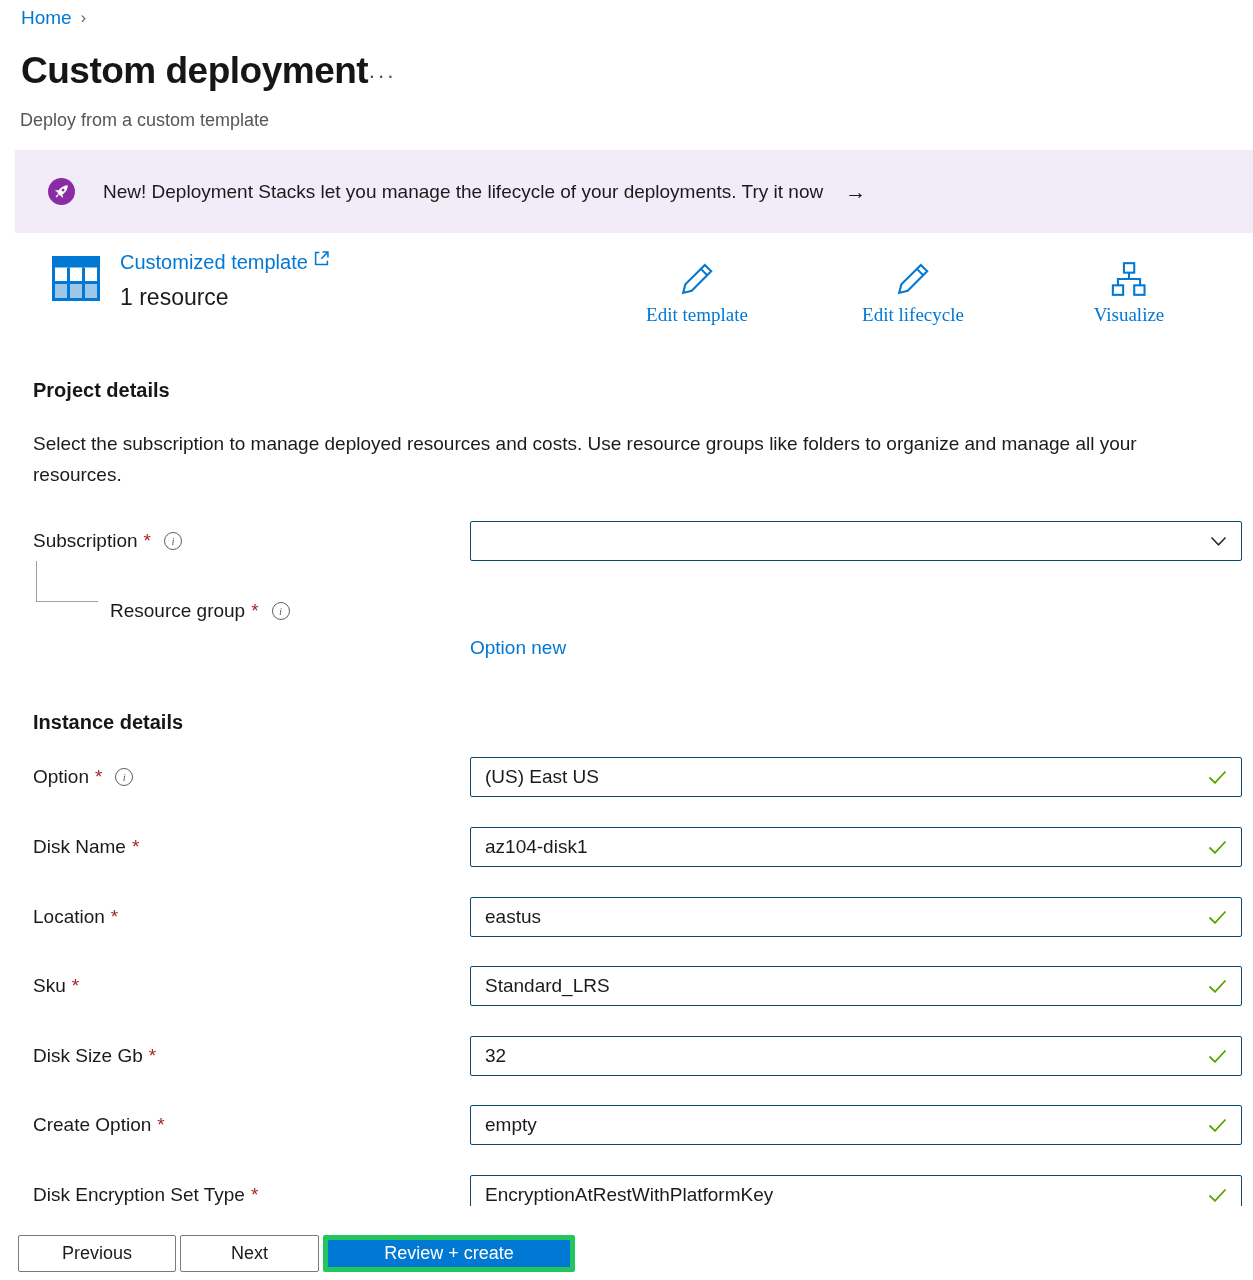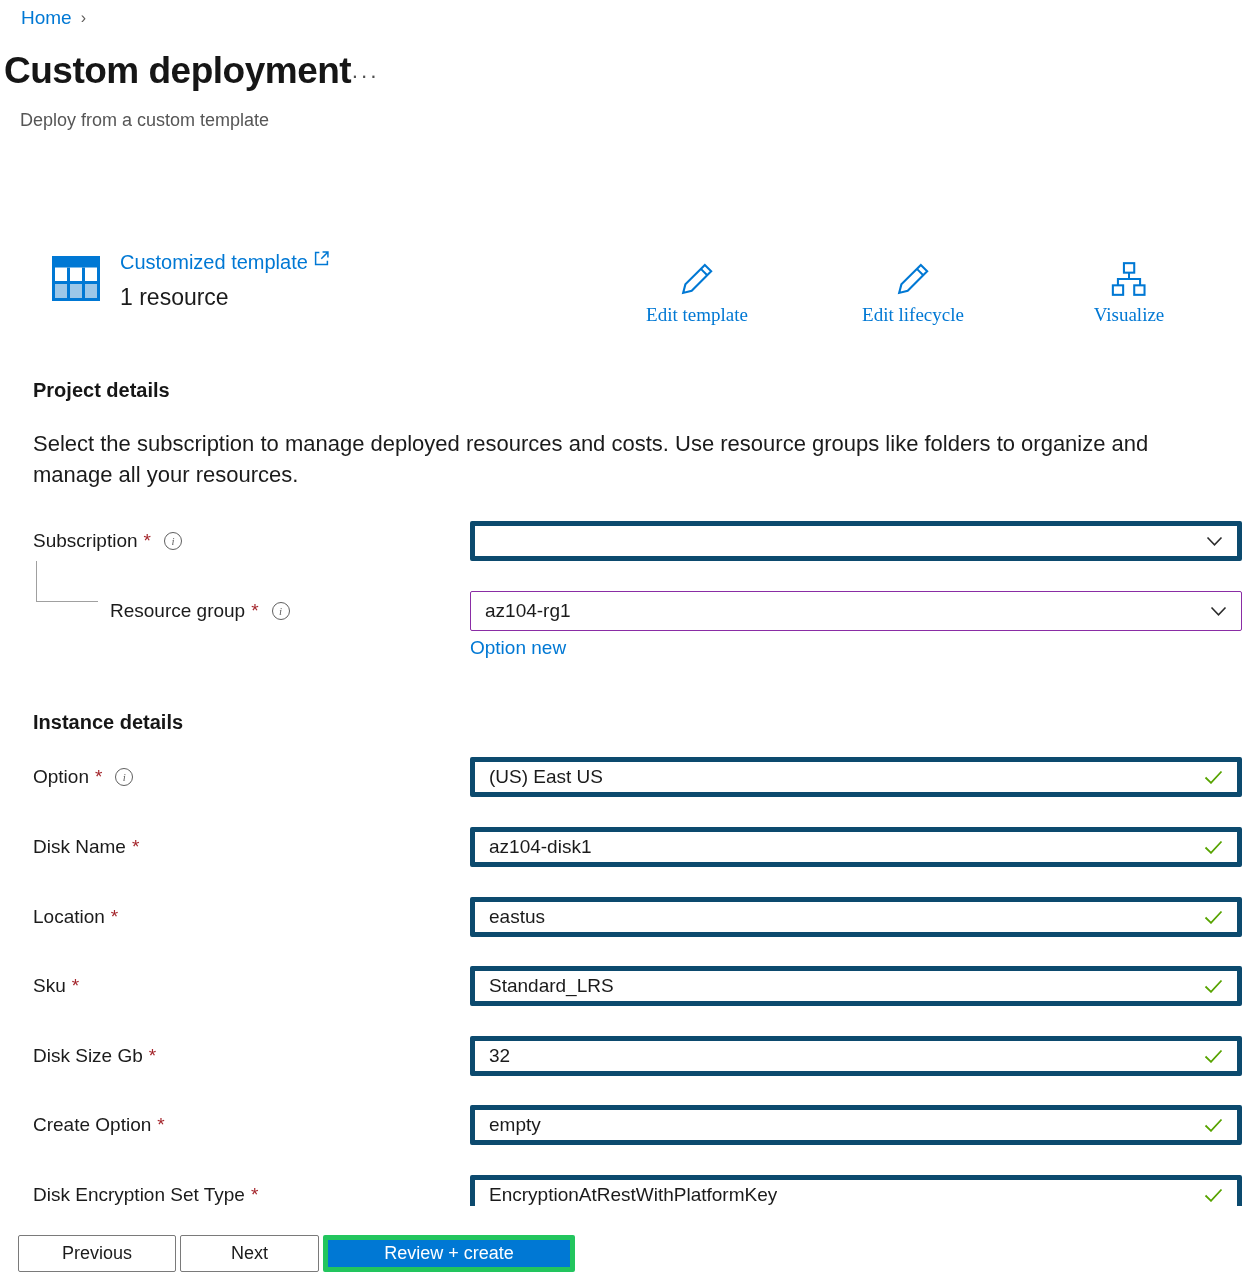--- a/index.html
+++ b/index.html
@@ -6,21 +6,21 @@
   html,body { background:#fff; }
   body { font-family: "Liberation Sans", sans-serif; color:#1b1b1b; }
   .page { position:relative; width:1253px; height:1280px; background:#fff; overflow:hidden;border-radius:17px; }
 
   
   .breadcrumb { position:absolute; top:7px; left:21px; font-size:19px; display:flex; align-items:center; gap:9px; }
   .breadcrumb a { color:#0078d4; text-decoration:none; cursor:pointer; }
   .crumb-sep { color:#605e5c; font-size:16px; }
 
   
-  .title-row { position:absolute; top:50px; left:4px; display:flex; align-items:center; }
+  .title-row { position:absolute; top:50px; left:21px; display:flex; align-items:center; }
   .page-title { font-size:37px; font-weight:700; color:#161616; letter-spacing:-0.5px; }
   .more-btn { color:#4f4f4f; font-size:22px; letter-spacing:2px; margin-top:10px; cursor:pointer; }
   .subtitle { position:absolute; top:110px; left:20px; font-size:18px; color:#565656; }
 
   
   .banner { position:absolute; top:150px; left:15px; right:0; height:83px; background:#f2ecf8; display:flex; align-items:center; padding-left:33px; }
   .banner-icon { width:27px; height:27px; flex:0 0 27px; margin-right:28px; }
   .banner-text { font-size:19px; color:#1b1b1b; }
   .banner-arrow { font-size:21px; color:#1b1b1b; margin-left:22px; cursor:pointer; }
 
@@ -28,30 +28,30 @@
   .tpl-icon { position:absolute; top:256px; left:52px; width:48px; height:45px; }
   .tpl-name { position:absolute; top:251px; left:120px; font-size:20px; color:#0078d4; text-decoration:none; display:flex; align-items:flex-start; gap:6px; cursor:pointer; }
   .tpl-count { position:absolute; top:284px; left:120px; font-size:23px; color:#1b1b1b; }
 
   .action { position:absolute; top:258px; transform:translateX(-50%); text-align:center; cursor:pointer;font-family:Liberation Serif, serif; }
   .action .a-icon { height:42px; display:flex; align-items:center; justify-content:center; margin-bottom:4px; }
   .action .a-label { font-size:19px; color:#0078d4; white-space:nowrap; }
 
   
   .section-heading { position:absolute; left:33px; font-size:20px; font-weight:700; color:#161616; }
-  .description { position:absolute; top:428px; left:33px; width:1150px; font-size:22px; line-height:31px; color:#1b1b1b; }
+  .description { position:absolute; top:428px; left:33px; width:1150px; font-size:19px; line-height:31px; color:#1b1b1b; }
 
   
   .frow { position:absolute; left:0; right:0; height:40px; }
   .flabel { position:absolute; left:33px; top:9px; font-size:19px; color:#1b1b1b; display:flex; align-items:center; }
   .flabel.indented { left:110px; }
   .req { color:#a4262c; margin-left:6px; }
   .info-badge { width:18px; height:18px; border:1px solid #5f5f5f; border-radius:50%; color:#5f5f5f;
     font-size:11px; line-height:16px; text-align:center; margin-left:13px; font-family:"Liberation Serif", serif; font-style:italic; cursor:pointer; }
-  .finput { position:absolute; left:470px; width:772px; height:40px; border:5px solid #0c4a6e; border-radius:2px;
+  .finput { position:absolute; left:470px; width:772px; height:40px; border:1px solid #0c4a6e; border-radius:2px;
     background:#fff; display:flex; align-items:center; justify-content:space-between; padding:0 14px; cursor:pointer; }
   .finput.edited { border:1.5px solid #8a2da5; }
   .fval { font-size:19px; color:#1b1b1b; white-space:nowrap; overflow:hidden; }
   .ficon { flex:0 0 auto; display:flex; align-items:center; }
 
   .connector { position:absolute; top:561px; left:36px; width:62px; height:41px;
     border-left:1px solid #a0a0a0; border-bottom:1px solid #a0a0a0; }
 
   .create-new { position:absolute; top:637px; left:470px; font-size:19px; color:#0078d4; text-decoration:none; cursor:pointer; }
 
@@ -72,20 +72,33 @@
     <a>Home</a>
     <span class="crumb-sep">›</span>
   </div>
 
   <div class="title-row">
     <div class="page-title">Custom deployment</div>
     <div class="more-btn">···</div>
   </div>
   <div class="subtitle">Deploy from a custom template</div>
 
+  <div class="banner">
+    <svg class="banner-icon" viewBox="0 0 27 27">
+      <circle cx="13.5" cy="13.5" r="13.5" fill="#8a2da5"></circle>
+      <g transform="rotate(45 13.5 13.5)">
+        <path d="M13.5 4.5c2 2.3 3.1 5 3.1 7.8 0 1.8-.4 3.6-1.2 5.2h-3.8c-.8-1.6-1.2-3.4-1.2-5.2 0-2.8 1.1-5.5 3.1-7.8z" fill="#ffffff"></path>
+        <circle cx="13.5" cy="11.3" r="1.4" fill="#8a2da5"></circle>
+        <path d="M10.6 14.4 8 17.6l3.3-.7zM16.4 14.4l2.6 3.2-3.3-.7z" fill="#ffffff"></path>
+        <path d="M13.5 18.2v3" stroke="#ffffff" stroke-width="1.4"></path>
+      </g>
+    </svg>
+    <span class="banner-text">New! Deployment Stacks let you manage the lifecycle of your deployments. Try it now</span>
+    <span class="banner-arrow">→</span>
+  </div>
 
   <svg class="tpl-icon" viewBox="0 0 48 45">
     <rect x="1.5" y="1.5" width="45" height="42" fill="#ffffff" stroke="#0078d4" stroke-width="3"></rect>
     <rect x="1.5" y="1.5" width="45" height="10" fill="#0078d4"></rect>
     <path d="M1.5 26.5h45M16.5 11.5v32M31.5 11.5v32" stroke="#0078d4" stroke-width="3" fill="none"></path>
     <rect x="3" y="28" width="12" height="14" fill="#9cc7e8"></rect>
     <rect x="18" y="28" width="12" height="14" fill="#9cc7e8"></rect>
     <rect x="33" y="28" width="12" height="14" fill="#9cc7e8"></rect>
   </svg>
   <a class="tpl-name">
@@ -147,28 +160,20 @@
   </div>
 
   <div class="connector"></div>
 
   <div class="frow" style="top:591px;">
     <div class="flabel indented">
       <span>Resource group</span>
       <span class="req">*</span>
       <span class="info-badge">i</span>
     </div>
-    <div class="finput edited">
-      <span class="fval">az104-rg1</span>
-      <span class="ficon">
-        <svg width="17" height="11" viewBox="0 0 17 11">
-            <path d="M1.5 1.5 8.5 8.8 15.5 1.5" fill="none" stroke="#2b2b2b" stroke-width="1.6"></path>
-          </svg>
-      </span>
-    </div>
   </div>
   <a class="create-new">Option new</a>
 
   <div class="section-heading" style="top:711px;">Instance details</div>
 
   <div class="frow" style="top:757px;">
     <div class="flabel">
       <span>Option</span>
       <span class="req">*</span>
       <span class="info-badge">i</span>

